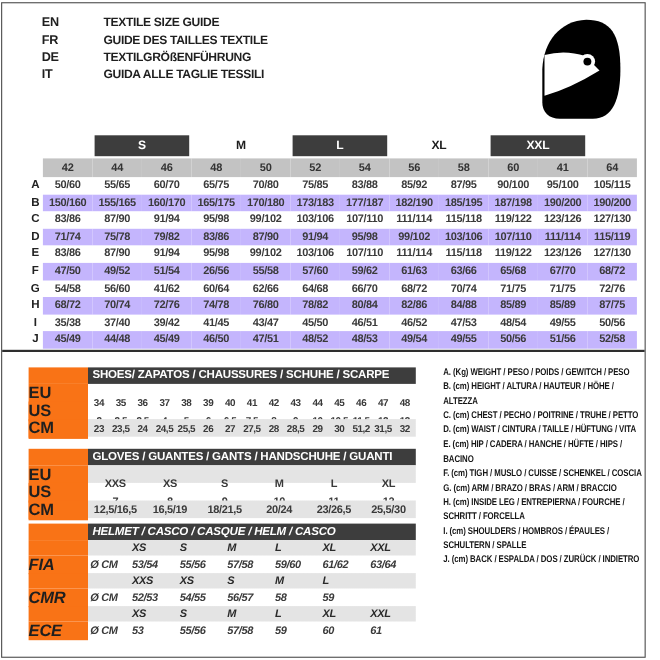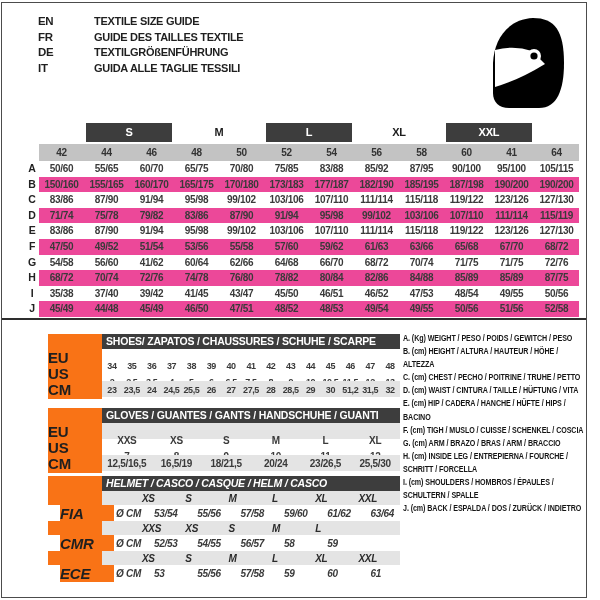--- a/index.html
+++ b/index.html
@@ -27,47 +27,47 @@
   .band-bar{height:19px;line-height:19px;margin:1px 2px 0 2px;text-align:center;
     font-weight:700;font-size:11px;letter-spacing:-0.2px;color:#1d1d1d;}
   .band-cell.dark .band-bar{background:#3d3d3d;color:#fff;}
   .sizes-row{height:17px;}
   .sizes-row .m-cell{background:#c3c3c3;line-height:17px;font-weight:700;color:#333;}
   .m-cell{text-align:center;font-size:10px;letter-spacing:-0.3px;white-space:nowrap;}
   .m-letter{text-align:center;font-weight:700;font-size:10.5px;letter-spacing:-0.3px;}
   .m-row{height:15.6px;}
   .m-row .m-cell{line-height:15.6px;font-weight:700;color:#3a3a3a;}
   .m-row .m-letter{line-height:15.6px;color:#222;}
-  .m-row.striped .m-cell{background:#ec4899;}
+  .m-row.striped .m-cell{background:#c4b5fd;}
 
   .divider{position:absolute;left:2px;right:14px;top:318px;height:2px;background:#2e2e2e;}
 
   
-  .subtable{position:absolute;left:48px;width:352px;}
+  .subtable{position:absolute;left:26px;width:352px;}
   .st-header{display:grid;grid-template-columns:54px 1fr;}
   .st-bar{background:#3d3d3d;color:#fff;font-weight:700;font-size:10.5px;height:15px;
     line-height:15px;padding-left:4px;letter-spacing:-0.2px;white-space:nowrap;}
   .strow{display:grid;position:relative;}
   .strow.shaded{background:linear-gradient(#e4e4e4,#e4e4e4) 54px 0/calc(100% - 54px) 100% no-repeat;}
   .st-label{font-weight:700;font-size:15px;letter-spacing:-0.2px;background:#f97316;display:flex;align-items:center;}
   .st-cell{text-align:center;font-weight:700;color:#3a3a3a;white-space:nowrap;display:flex;
     align-items:center;justify-content:center;}
   .st-cell.left{justify-content:flex-start;padding-left:2px;}
   .shoes-cols{grid-template-columns:54px repeat(15,1fr);}
   .gloves-cols{grid-template-columns:54px repeat(6,1fr);}
   .helmet-cols{grid-template-columns:54px 38px repeat(6,43.3px);}
   .shoes-table{top:334px;}
   .gloves-table{top:408px;}
   .helmet-table{top:476px;font-style:italic;}
   .shoes-table .strow{height:16px;}
   .shoes-table .st-cell{font-size:9px;letter-spacing:-0.4px;}
   .gloves-table .strow{height:16px;}
   .gloves-table .st-cell{font-size:10px;letter-spacing:-0.3px;}
   .helmet-table .strow.sizes{height:14px;}
-  .helmet-table .strow.vals{height:16px;margin-left:12px;}
+  .helmet-table .strow.vals{height:16px;}
   .helmet-table .st-cell{font-size:10px;letter-spacing:-0.3px;}
   .helmet-table .st-cell.size-lbl{color:#2a2a2a;}
 
   
   .legend{position:absolute;left:403px;top:332px;width:230px;transform:scaleX(0.81);transform-origin:left top;}
   .legend-item{font-weight:700;font-size:8.8px;line-height:13.1px;letter-spacing:-0.1px;color:#161616;}
 </style>
 </head>
 <body>
 
@@ -210,21 +210,21 @@
           <div class="m-cell">115/118</div>
           <div class="m-cell">119/122</div>
           <div class="m-cell">123/126</div>
           <div class="m-cell">127/130</div>
         </div>
         <div class="m-grid m-row striped">
           <div class="m-letter">F</div>
           <div class="m-cell">47/50</div>
           <div class="m-cell">49/52</div>
           <div class="m-cell">51/54</div>
-          <div class="m-cell">53/56</div>
+          <div class="m-cell">26/56</div>
           <div class="m-cell">55/58</div>
           <div class="m-cell">57/60</div>
           <div class="m-cell">59/62</div>
           <div class="m-cell">61/63</div>
           <div class="m-cell">63/66</div>
           <div class="m-cell">65/68</div>
           <div class="m-cell">67/70</div>
           <div class="m-cell">68/72</div>
         </div>
         <div class="m-grid m-row">

